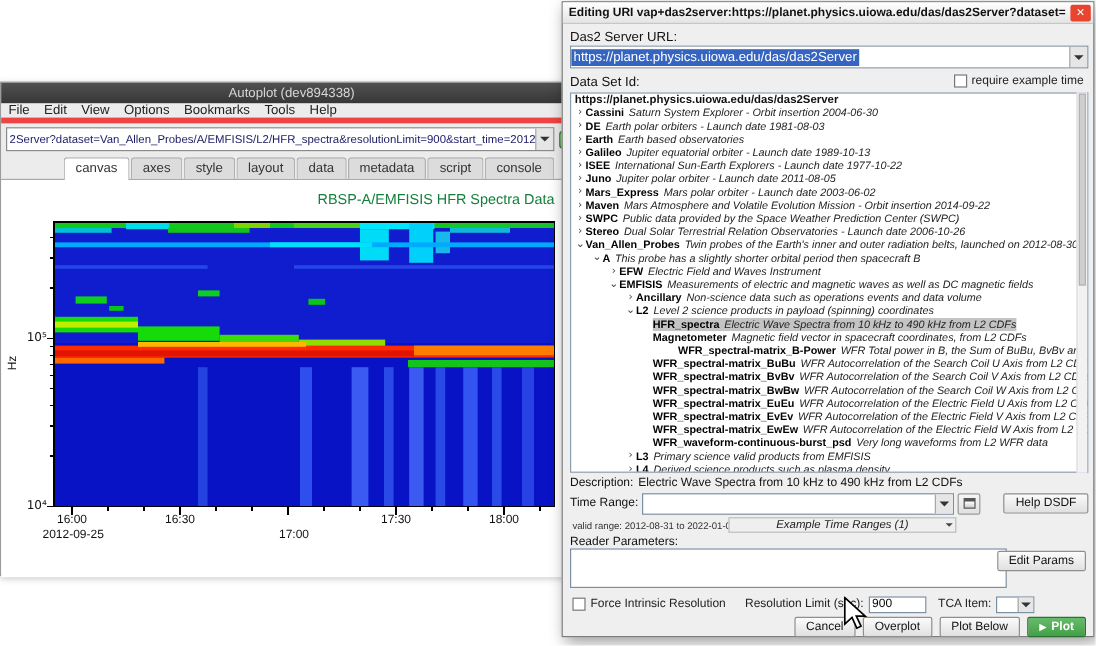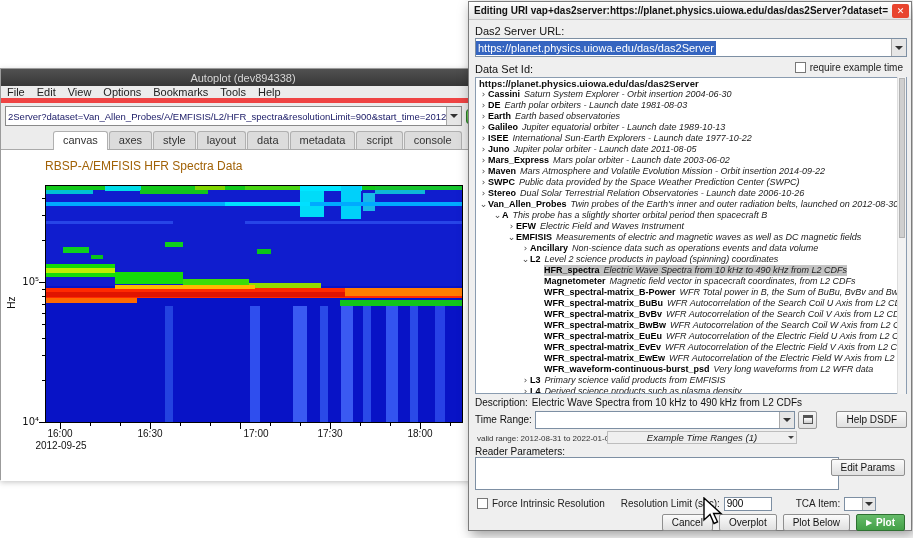--- a/index.html
+++ b/index.html
@@ -15,21 +15,21 @@
   .ap-uribar{height:26px;display:flex;align-items:center;padding:0 4px;gap:4px;background:#ececec;}
   .ap-uri-combo{flex:1;height:20px;background:#fff;border:1px solid #8a8a8a;display:flex;align-items:stretch;overflow:hidden;}
   .ap-uri-text{flex:1;font-size:9.5px;color:#1a1a66;white-space:nowrap;overflow:hidden;padding:4px 0 0 2px;}
   .combo-arrow{width:15px;background:#e6e6e6;border-left:1px solid #a8a8a8;display:flex;align-items:center;justify-content:center;flex:none;}
   .combo-arrow::after{content:"";border:4px solid transparent;border-top-color:#333;margin-top:4px;}
   .ap-go{width:15px;height:15px;border-radius:3px;background:radial-gradient(circle at 35% 35%,#8fe06a,#2f9e2f);border:1px solid #2a7a2a;flex:none;}
   .ap-tabs{height:21px;display:flex;align-items:flex-end;padding-left:4px;gap:1px;background:#ececec;border-bottom:1px solid #aaa;font-size:11px;}
   .ap-tab{padding:2px 9px 3px;border:1px solid #b0b0b0;border-bottom:none;background:#dcdcdc;color:#333;border-radius:3px 3px 0 0;}
   .ap-tab.active{background:#fff;position:relative;top:1px;padding-bottom:4px;margin-left:48px;}
   .ap-canvas{position:relative;height:331px;background:#fff;overflow:hidden;}
-  .plot-title{position:absolute;left:44px;width:417px;top:9px;text-align:left;font-size:12px;color:#a16207;}
+  .plot-title{position:absolute;left:44px;width:417px;top:9px;text-align:right;font-size:12px;color:#15803d;}
   .plot-ylabel{position:absolute;left:0px;top:147px;width:20px;font-size:10px;color:#111;transform:rotate(-90deg);text-align:center;}
   .ytick{position:absolute;width:26px;text-align:right;font-size:10px;color:#111;font-family:"DejaVu Sans",sans-serif;}
   .ytick-5{left:12px;top:126px;}
   .ytick-4{left:12px;top:266px;}
   .plot-svg{position:absolute;left:38px;top:33px;}
   .xtick{position:absolute;top:278px;width:40px;text-align:center;font-size:10px;color:#111;}
   .xdate{position:absolute;top:290px;left:30px;width:60px;text-align:center;font-size:10px;color:#111;}
 
   
   .dlg{position:absolute;left:468px;top:1px;width:444px;height:530px;background:#efefef;border:1px solid #7c7c7c;box-shadow:3px 4px 12px rgba(0,0,0,.4);}
@@ -74,21 +74,21 @@
   .example-combo{position:absolute;left:130px;top:0;width:190px;height:13px;border:1px solid #bdbdbd;background:#efefef;display:flex;align-items:center;justify-content:center;font-size:9.5px;font-style:italic;color:#222;}
   .caret{position:absolute;right:2px;top:4px;border:3.5px solid transparent;border-top-color:#444;}
 
   .rp-lbl{position:absolute;left:6px;top:426px;font-size:10px;}
   .rp-text{position:absolute;left:6px;top:437px;width:364px;height:33px;border:1px solid #7d8fa3;resize:none;font-family:inherit;font-size:10px;background:#fff;}
   .edit-params{position:absolute;right:6px;top:439px;}
 
   .res-row{position:absolute;left:8px;top:476px;width:428px;height:15px;display:flex;align-items:center;gap:4px;font-size:10px;color:#222;}
   .res-lbl{margin-left:12px;}
   .res-input{width:48px;height:14px;border:1px solid #7d8fa3;font-size:10px;padding-left:2px;font-family:inherit;}
-  .tca-lbl{margin-left:20px;}
+  .tca-lbl{margin-left:6px;}
   .tca-combo{width:32px;height:14px;background:#fff;border:1px solid #7d8fa3;display:flex;align-items:stretch;justify-content:flex-end;}
   .tca-combo .combo-arrow{width:13px;}
 
   .btn-row{position:absolute;right:6px;top:494px;display:flex;gap:6px;}
   .plot-btn{background:linear-gradient(#66bb6a,#43a047);border-color:#2e7031;color:#fff;display:flex;align-items:center;gap:4px;font-weight:bold;}
   .play{font-size:8px;font-family:"DejaVu Sans",sans-serif;}
 
   .cursor{position:absolute;left:702px;top:497px;}
 </style>
 </head>
@@ -223,21 +223,21 @@
             <line x1="171" y1="239" x2="171" y2="243"></line>
           <line x1="231" y1="239" x2="231" y2="243"></line>
             <line x1="261" y1="239" x2="261" y2="243"></line>
           <line x1="321" y1="239" x2="321" y2="243"></line>
             <line x1="351" y1="239" x2="351" y2="243"></line>
           <line x1="411" y1="239" x2="411" y2="243"></line>
         </g>
       </svg>
     <span class="xtick" style="left: 39px;">16:00</span>
         <span class="xtick" style="left: 129px;">16:30</span>
-        <span class="xtick" style="left: 235px;">17:00</span>
+        <span class="xtick" style="left: 224px; margin-top: 12px;">17:00</span>
         <span class="xtick" style="left: 309px;">17:30</span>
         <span class="xtick" style="left: 399px;">18:00</span>
       </div>
   </div>
 
   <div class="dlg">
     <div class="dlg-titlebar">
       <span class="dlg-title">Editing URI vap+das2server:https://planet.physics.uiowa.edu/das/das2Server?dataset=Van_Allen_Probes/A/...</span>
       <span class="dlg-close">
           <span>✕</span>
@@ -379,21 +379,21 @@
               <span class="tdesc">Electric Wave Spectra from 10 kHz to 490 kHz from L2 CDFs</span>
             </span>
           </div>
           <div class="tree-row" style="padding-left: 59px;">
             <span class="arrow"></span>
             <span class="content">
               <span class="tname">Magnetometer</span>
               <span class="tdesc">Magnetic field vector in spacecraft coordinates, from L2 CDFs</span>
             </span>
           </div>
-          <div class="tree-row" style="padding-left: 59px; text-align: right;">
+          <div class="tree-row" style="padding-left: 80px; text-align: right;">
             <span class="arrow"></span>
             <span class="content">
               <span class="tname">WFR_spectral-matrix_B-Power</span>
               <span class="tdesc">WFR Total power in B, the Sum of BuBu, BvBv and BwBw from L2 CDFs</span>
             </span>
           </div>
           <div class="tree-row" style="padding-left: 59px;">
             <span class="arrow"></span>
             <span class="content">
               <span class="tname">WFR_spectral-matrix_BuBu</span>

